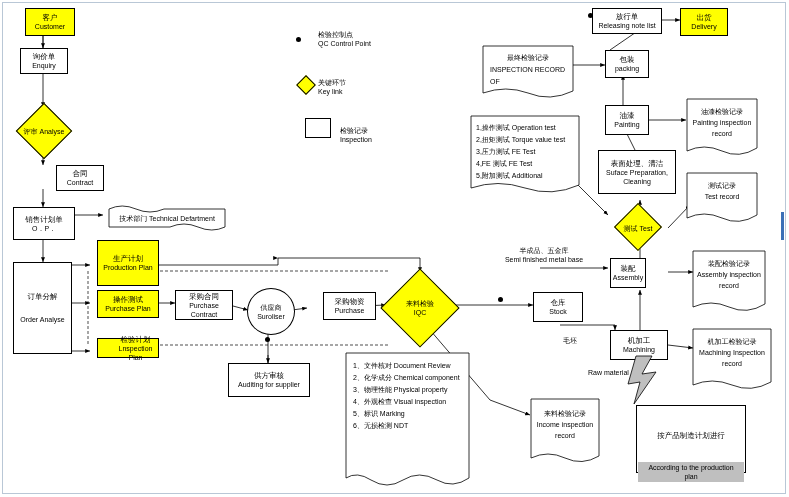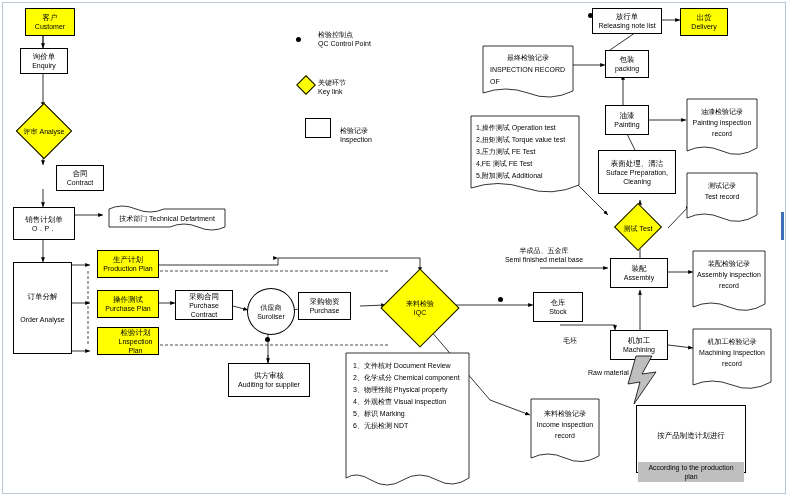--- a/index.html
+++ b/index.html
@@ -187,46 +187,46 @@
       <path d="M1,4 Q14,-2 28,4 Q42,10 56,4 L117,4 L117,22 Q104,28 90,22 Q76,16 62,22 L1,22 Z" fill="#fff" stroke="#000" stroke-width="0.8"></path>
     </svg>
     <div class="inner">技术部门 Technical Defartment</div>
   </div>
 
   <div class="box" style="left:13px;top:262px;width:59px;height:92px;">
     <div class="cn" style="margin-bottom:14px;">订单分解</div>
     <div class="en">Order   Analyse</div>
   </div>
 
-  <div class="box yellow" style="left:97px;top:250px;width:62px;height:28px;">
+  <div class="box yellow" style="left:97px;top:240px;width:62px;height:46px;">
     <div class="cn">生产计划</div>
     <div class="en">Production Plan</div>
   </div>
 
   <div class="box yellow" style="left:97px;top:290px;width:62px;height:28px;">
     <div class="cn">操作测试</div>
     <div class="en">Purchase Plan</div>
   </div>
 
-  <div class="box yellow" style="left:97px;top:327px;width:62px;height:28px;padding-left:16px;">
+  <div class="box yellow" style="left:97px;top:338px;width:62px;height:20px;padding-left:16px;">
     <div class="cn">检验计划</div>
     <div class="en">Lnspection Plan</div>
   </div>
 
   <div class="box" style="left:175px;top:290px;width:58px;height:30px;">
     <div class="cn">采购合同</div>
     <div class="en">Purchase Contract</div>
   </div>
 
   <div class="ell" style="left:247px;top:288px;width:46px;height:45px;">
     <div>供应商</div>
     <div>Suroliser</div>
   </div>
 
-  <div class="box" style="left:298px;top:292px;width:53px;height:28px;">
+  <div class="box" style="left:323px;top:292px;width:53px;height:28px;">
     <div class="cn">采购物资</div>
     <div class="en">Purchase</div>
   </div>
 
   <div class="box" style="left:228px;top:363px;width:82px;height:34px;">
     <div class="cn">供方审核</div>
     <div class="en">Auditing for supplier</div>
   </div>
 
   <div class="diamond" style="left:378px;top:268px;width:84px;height:80px;">
@@ -274,21 +274,21 @@
 
   <div class="plain" style="left:563px;top:336px;">毛坯</div>
   <div class="plain" style="left:588px;top:368px;">Raw material</div>
   <div class="plain" style="left:645px;top:330px;">Clean</div>
 
   <div class="box" style="left:610px;top:330px;width:58px;height:30px;">
     <div class="cn">机加工</div>
     <div class="en">Machining</div>
   </div>
 
-  <div class="box" style="left:610px;top:258px;width:58px;height:30px;">
+  <div class="box" style="left:610px;top:258px;width:36px;height:30px;">
     <div class="cn">装配</div>
     <div class="en">Assembly</div>
   </div>
 
   <div class="diamond" style="left:600px;top:208px;width:76px;height:44px;">
     <div class="d-shape" style="left:21px;top:2px;width:34px;height:34px;"></div>
     <div class="d-lab" style="height:40px;">
         <span>测试 Test</span>
       </div>
   </div>

